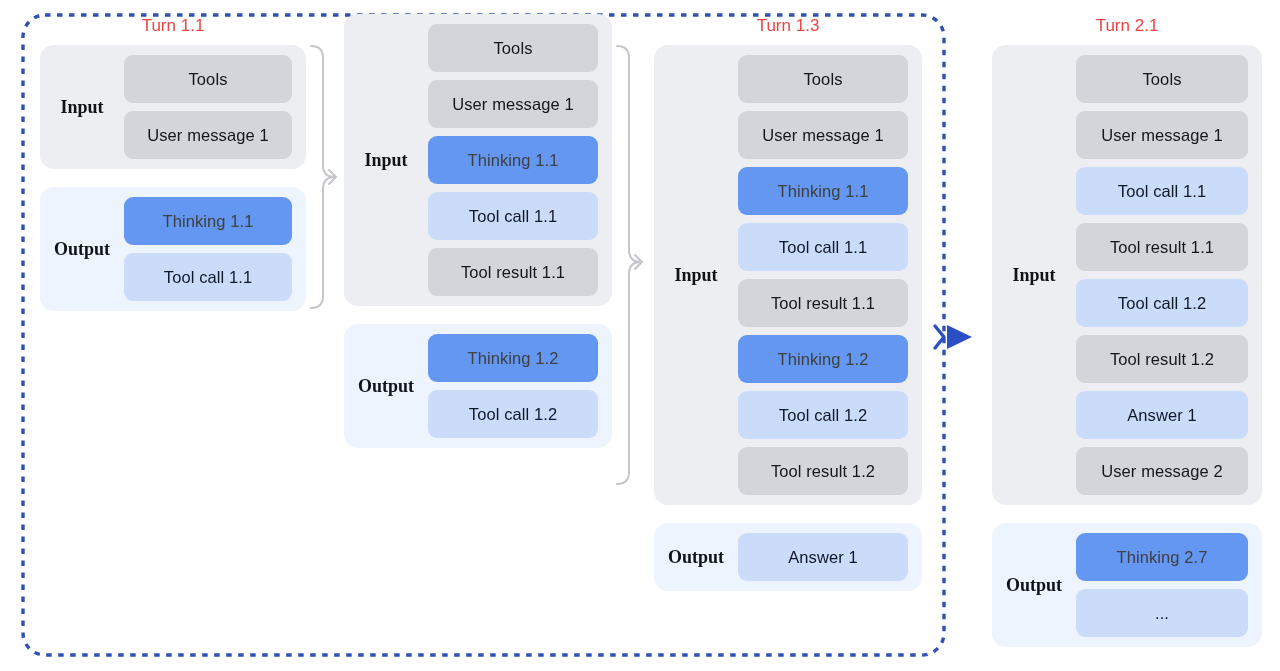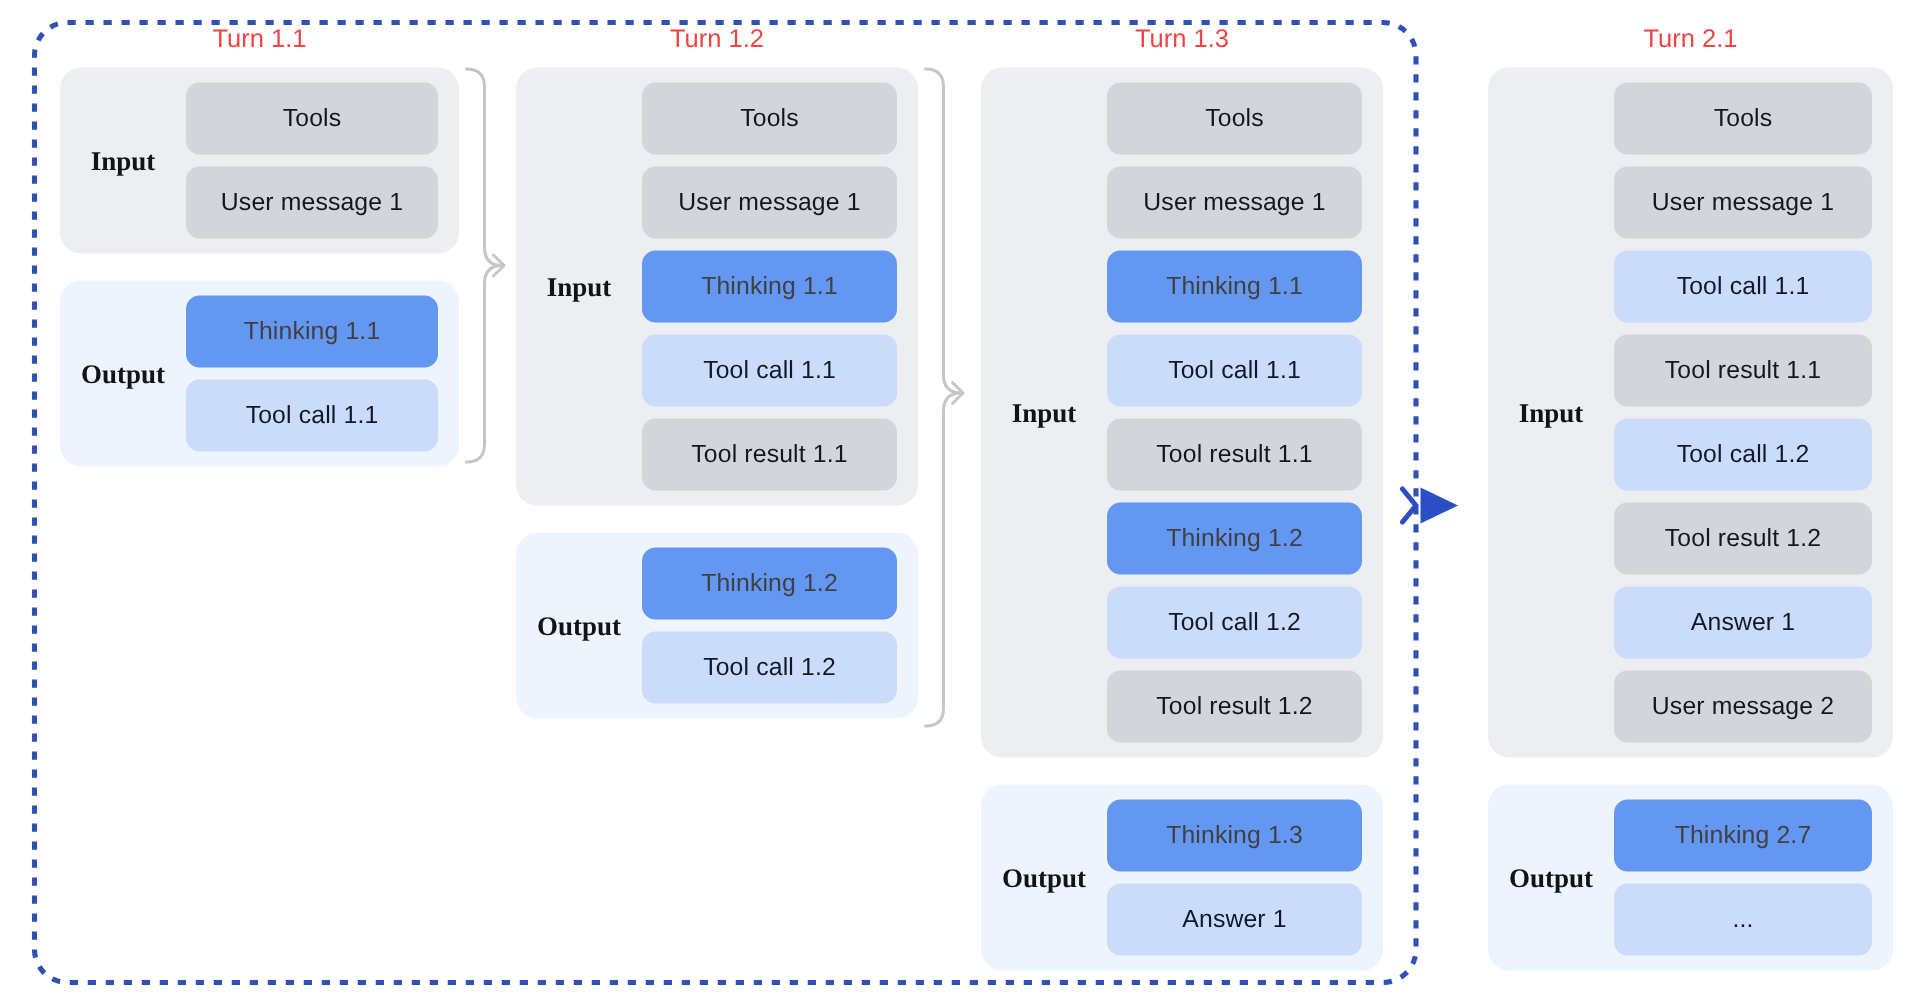--- a/index.html
+++ b/index.html
@@ -109,21 +109,20 @@
       </div>
       <div class="group output">
         <div class="group-label">Output</div>
         <div class="chips">
             <div class="chip blue">Thinking 1.1</div>
             <div class="chip lightblue">Tool call 1.1</div>
           </div>
       </div>
     </div>
       <div class="column" style="left: 344px; width: 268px;">
-      <div class="turn-title">Turn 1.2</div>
       <div class="group input">
         <div class="group-label">Input</div>
         <div class="chips">
             <div class="chip gray">Tools</div>
             <div class="chip gray">User message 1</div>
             <div class="chip blue">Thinking 1.1</div>
             <div class="chip lightblue">Tool call 1.1</div>
             <div class="chip gray">Tool result 1.1</div>
           </div>
       </div>
@@ -146,21 +145,20 @@
             <div class="chip lightblue">Tool call 1.1</div>
             <div class="chip gray">Tool result 1.1</div>
             <div class="chip blue">Thinking 1.2</div>
             <div class="chip lightblue">Tool call 1.2</div>
             <div class="chip gray">Tool result 1.2</div>
           </div>
       </div>
       <div class="group output">
         <div class="group-label">Output</div>
         <div class="chips">
-            <div class="chip blue">Thinking 1.3</div>
             <div class="chip lightblue">Answer 1</div>
           </div>
       </div>
     </div>
       <div class="column" style="left: 992px; width: 270px;">
       <div class="turn-title">Turn 2.1</div>
       <div class="group input">
         <div class="group-label">Input</div>
         <div class="chips">
             <div class="chip gray">Tools</div>

